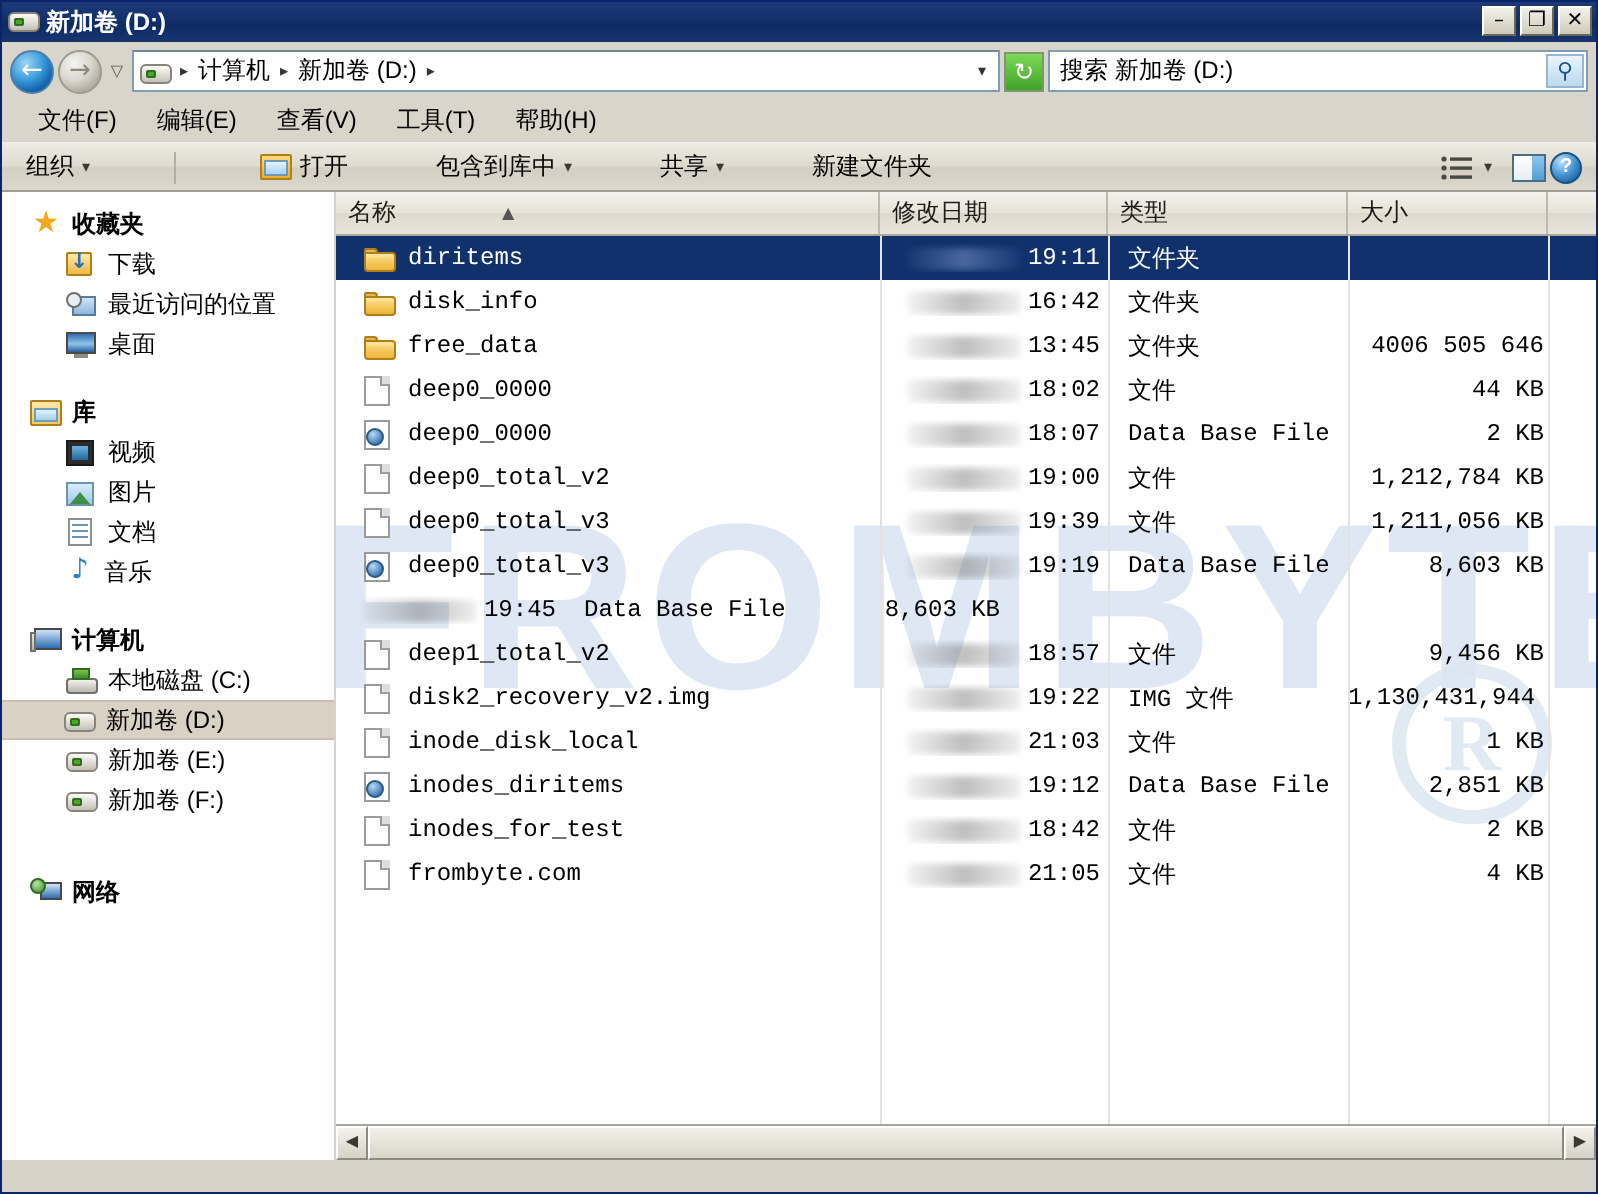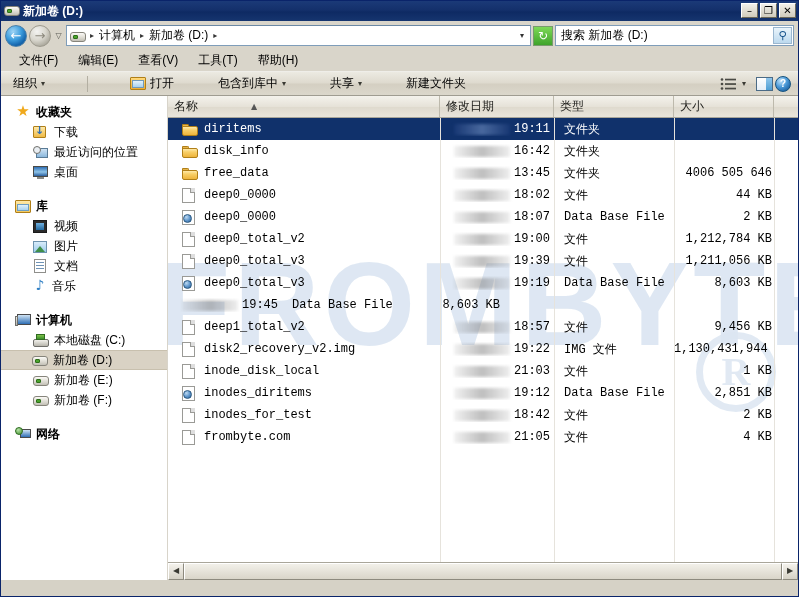--- a/index.html
+++ b/index.html
@@ -63,21 +63,21 @@
   .crumb{font-size:12px;color:#000;white-space:nowrap;padding:0 1px;}
   .csep{font-size:8px;color:#333;padding:0 2px;font-family:"DejaVu Sans",sans-serif;}
   .addr-caret{margin-left:auto;font-size:8px;color:#333;padding-right:4px;font-family:"DejaVu Sans",sans-serif;}
   .refresh{
     width:20px;height:20px;flex:none;border:1px solid #7a9a6e;box-sizing:border-box;
     background:linear-gradient(to bottom,#7ed957,#3fa32a);position:relative;
   }
   .refresh i{position:absolute;left:0;right:0;top:0;bottom:0;text-align:center;
     line-height:18px;font-size:12px;color:#fff;font-style:normal;font-family:"DejaVu Sans",sans-serif;}
   .searchbox{
-    width:239px;height:21px;flex:none;background:#fff;border:1px solid #7f9db9;
+    width:270px;height:21px;flex:none;background:#fff;border:1px solid #7f9db9;
     box-sizing:border-box;display:flex;align-items:center;padding:0 1px 0 5px;
   }
   .searchbox .ph{flex:1;font-size:12px;color:#000;white-space:nowrap;overflow:hidden;}
   .srchbtn{
     width:19px;height:17px;flex:none;border:1px solid #9ab6cf;box-sizing:border-box;
     background:linear-gradient(to bottom,#eaf4fb,#bcd9ee);position:relative;
   }
   .srchbtn i{position:absolute;left:0;right:0;top:0;bottom:0;text-align:center;
     line-height:15px;font-size:11px;color:#18548c;font-style:normal;font-family:"DejaVu Sans",sans-serif;}
 
@@ -473,21 +473,21 @@
           <span class="lbl">新加卷 (E:)</span>
         </div>
         <div class="navrow child">
           <span class="navico">
               <span class="ic-drive" style="position:absolute;left:0;top:3px;"></span>
             </span>
           <span class="lbl">新加卷 (F:)</span>
         </div>
       </div>
 
-      <div class="navgroup" style="margin-top:14px;">
+      <div class="navgroup" style="margin-top:26px;">
         <div class="navrow root">
           <span class="navico">
               <span class="ic-net" style="position:absolute;left:0;top:1px;"></span>
             </span>
           <span class="lbl">网络</span>
         </div>
       </div>
     </div>
 
     <div class="pane">

